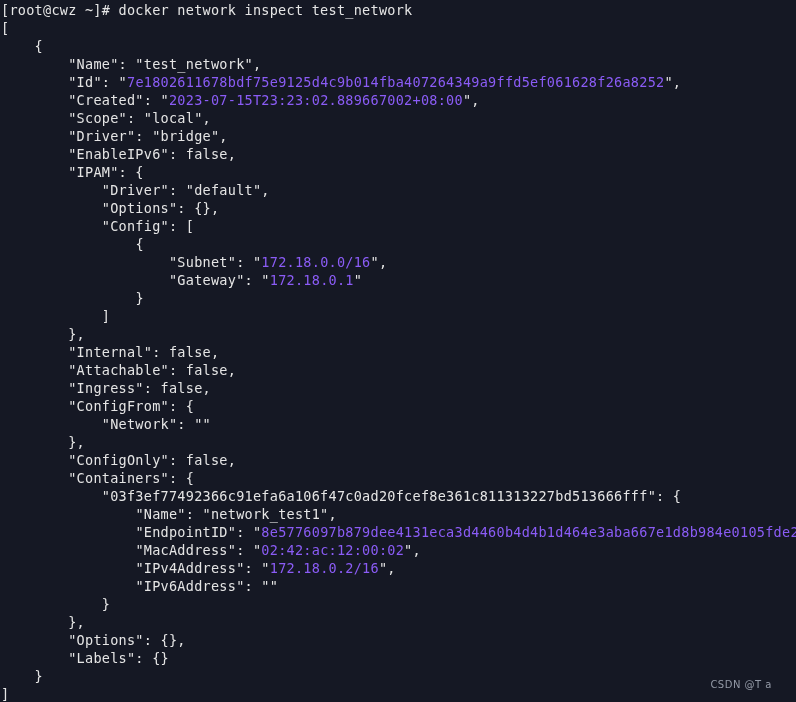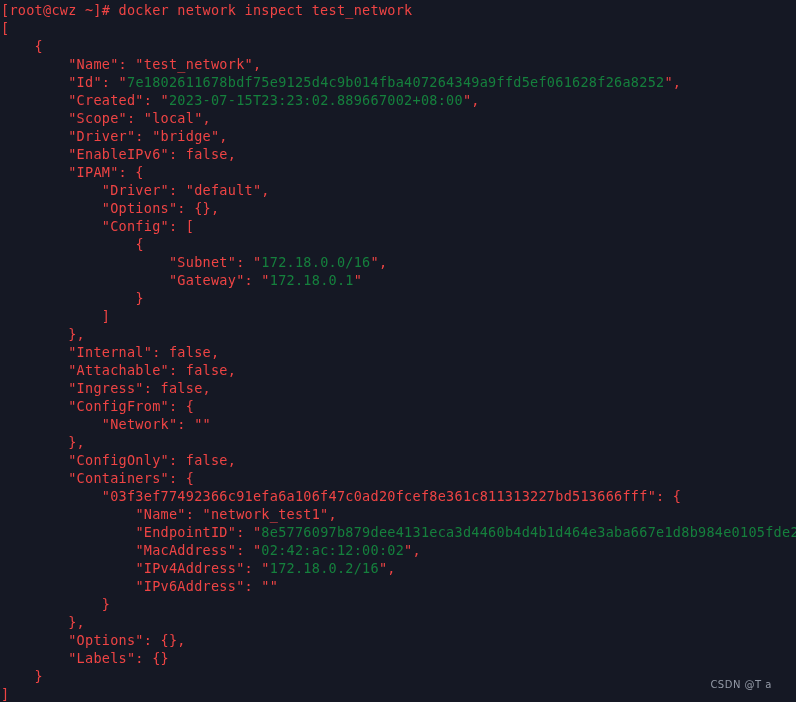--- a/index.html
+++ b/index.html
@@ -24,22 +24,22 @@
     position: absolute;
     top: 1px;
     left: 1px;
     white-space: pre;
   }
   .line {
     height: 18px;
     white-space: pre;
     letter-spacing: 0.02em;
   }
-  .g  { color: #ef4444; }
-  .pk { color: #15803d; }
+  .g  { color: #e5e5e5; }
+  .pk { color: #8b5cf6; }
   .watermark {
     position: absolute;
     right: 24px;
     bottom: 8px;
     font-family: "DejaVu Sans", "Liberation Sans", sans-serif;
     font-size: 10px;
     color: #9aa0ad;
     letter-spacing: 0.5px;
     opacity: 0.95;
   }

